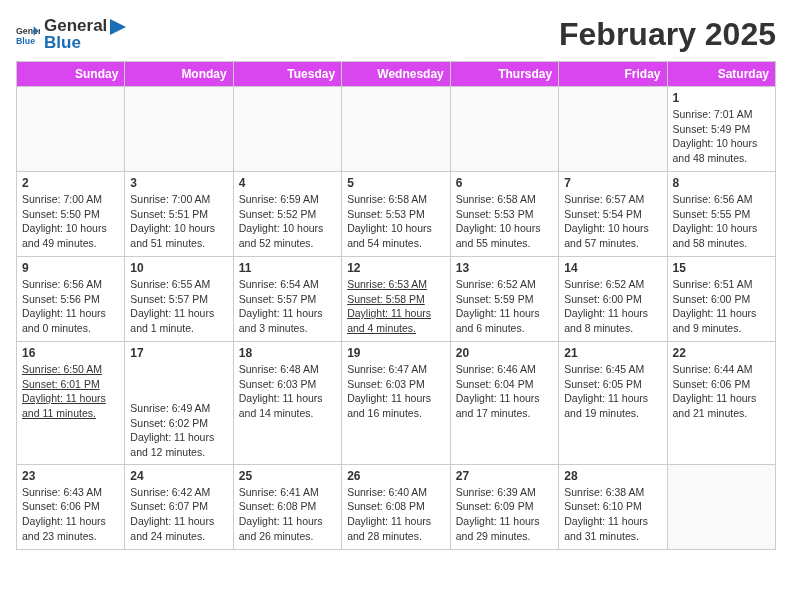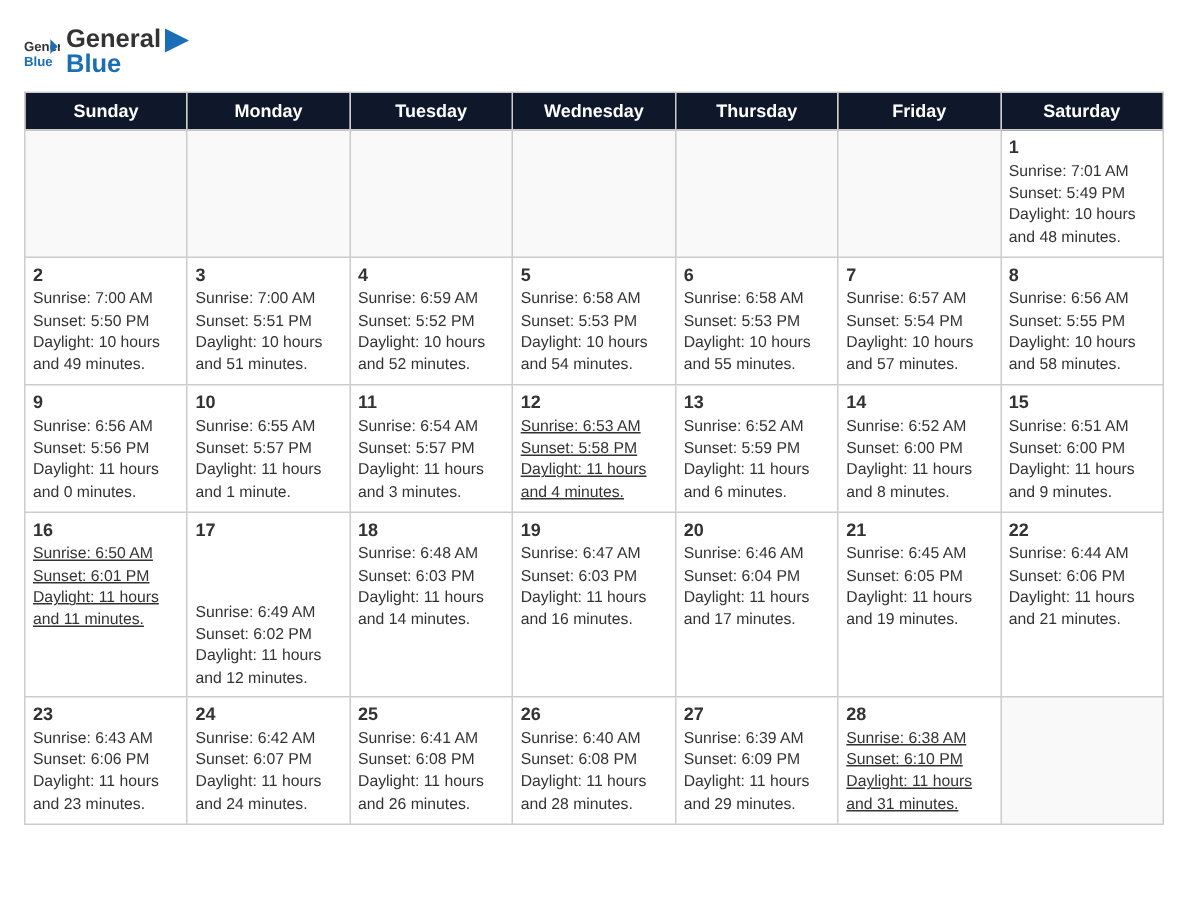--- a/index.html
+++ b/index.html
@@ -36,23 +36,23 @@
     .title-location {
       font-size: 16px;
       color: #555;
     }
     .calendar {
       width: 100%;
       border-collapse: collapse;
       font-size: 11px;
     }
     .calendar th {
-      background-color: #0f172a;
+      background-color: #d946ef;
       color: #fff;
-      text-align: center;
+      text-align: right;
       padding: 5px 6px;
       font-size: 12px;
       font-weight: bold;
       border: 1px solid #ccc;
     }
     .calendar td {
       border: 1px solid #ccc;
       vertical-align: top;
       padding: 4px 5px;
       width: 109px;
@@ -89,20 +89,21 @@
       <div style="display:flex; gap:0;">
         <span style="font-size:17px;font-weight:bold;color:#333;">General</span>
         <svg width="20" height="20" viewBox="0 0 20 20" style="margin:1px 0 0 1px;">
           <polygon points="2,2 18,10 2,18" fill="#1a6eb5"></polygon>
         </svg>
       </div>
       <div style="font-size:17px;font-weight:bold;color:#1a6eb5;margin-top:-4px;">Blue</div>
     </div>
   </div>
   <div class="title-block">
+    <div class="title-month">February 2025</div>
   </div>
 </div>
 
 <table class="calendar">
   <thead>
     <tr>
     <th>Sunday</th>
         <th>Monday</th>
         <th>Tuesday</th>
         <th>Wednesday</th>
@@ -284,20 +285,20 @@
 Daylight: 11 hours and 28 minutes.</div>
         </td>
         <td>
           <span class="day-number">27</span>
           <div class="day-info" style="white-space: pre-line;">Sunrise: 6:39 AM
 Sunset: 6:09 PM
 Daylight: 11 hours and 29 minutes.</div>
         </td>
         <td>
           <span class="day-number">28</span>
-          <div class="day-info" style="white-space: pre-line; text-decoration: underline;">Sunrise: 6:38 AM
+          <div class="day-info" style="white-space: pre-line;">Sunrise: 6:38 AM
 Sunset: 6:10 PM
 Daylight: 11 hours and 31 minutes.</div>
         </td>
         <td class="empty-cell"></td>
       </tr>
     </tbody>
 </table>
 
 </body></html>

